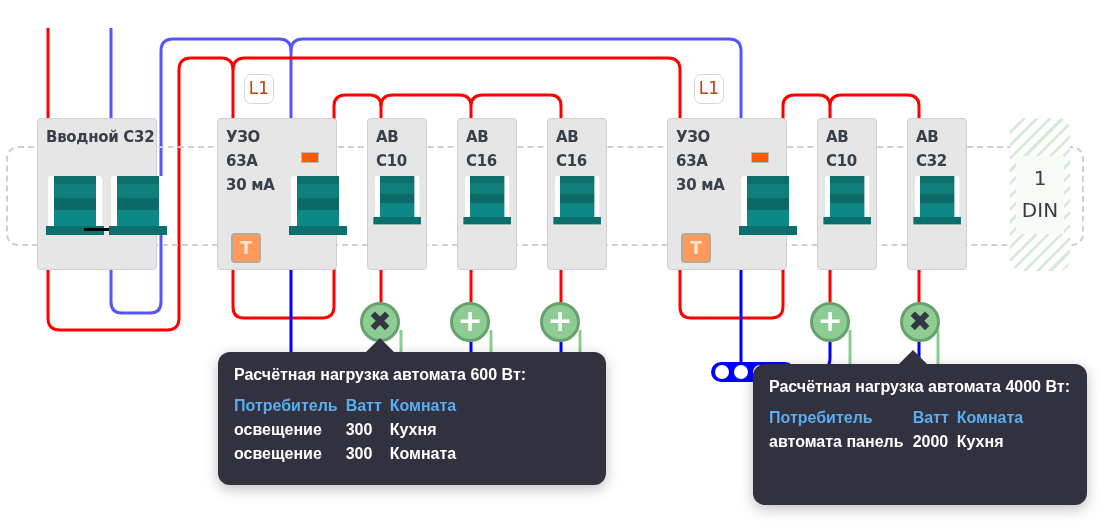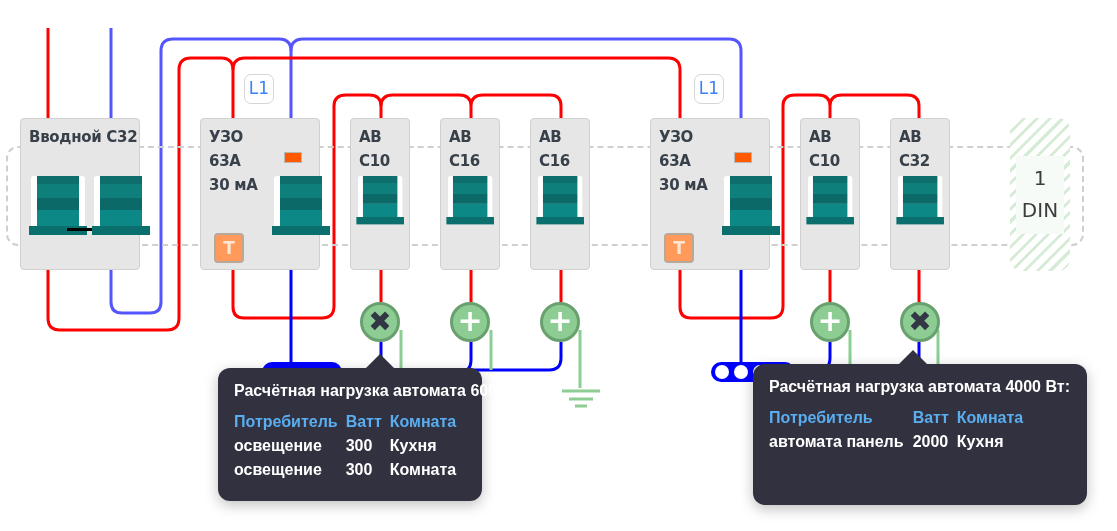--- a/index.html
+++ b/index.html
@@ -2,35 +2,35 @@
 <html><head>
   <meta charset="utf-8">
   <style>
     html, body { margin:0; padding:0; background:#ffffff; }
     body { width:1117px; height:531px; position:relative; overflow:hidden;
       font-family:"DejaVu Sans", sans-serif; }
     #wires { position:absolute; left:0; top:0; width:1117px; height:531px; }
     .rail { position:absolute; left:6px; top:146px; width:1078px; height:100px;
       border:2px dashed #cfcfcf; border-radius:12px; box-sizing:border-box; }
     .module { position:absolute; top:118px; height:152px; background:#e6e6e6;
-      border:1.5px solid #d0d0d0; border-radius:4px; box-sizing:border-box; }
+      border:1.5px solid #d0d0d0; border-radius:4px; box-sizing:border-box;margin-left:17px; }
     .mlabel { position:absolute; left:8px; top:6px; font-family:"DejaVu Sans", sans-serif;
       font-weight:bold; font-size:15px; line-height:24px; color:#38404a; white-space:pre; letter-spacing:-0.3px; }
     .lever { position:absolute; width:58px; height:60px; }
     .lever .bg { position:absolute; left:2px; top:0; width:54px; height:52px; background:#fff; border-radius:3px; }
     .lever .top { position:absolute; left:8px; top:0; width:42px; height:34px;
       background:linear-gradient(#0e6e6c 0 8px, #0f7f7c 8px 22px, #0b6a68 22px 34px); }
     .lever .bot { position:absolute; left:8px; top:34px; width:42px; height:18px; background:#0c8886; }
     .lever .base { position:absolute; left:0; top:50px; width:58px; height:9px; background:#0b6f6d; }
     .indicator { position:absolute; width:16px; height:9px; background:#ff5a00; border:1.5px solid #b9b9b9; box-sizing:content-box; }
     .testbtn { position:absolute; width:30px; height:30px; background:#ff9a5a; border:2px solid #b8a89a;
       border-radius:4px; box-sizing:border-box; color:#ffe5d2; font-weight:bold; font-size:17px;
       text-align:center; line-height:26px; }
     .l1 { position:absolute; top:74px; width:30px; height:30px; border:1.5px solid #d6d6d6; border-radius:7px;
-      box-sizing:border-box; color:#3b82f6; font-size:17px; text-align:center; line-height:27px; background:#fff; }
+      box-sizing:border-box; color:#c2410c; font-size:17px; text-align:center; line-height:27px; background:#fff; }
     .din { position:absolute; left:1010px; top:118px; width:60px; height:153px; border-radius:12px;
       background:repeating-linear-gradient(135deg, #d6ecd7 0 3px, #ffffff 3px 9px); }
     .din .lbl { position:absolute; left:6px; top:38px; width:48px; height:78px; background:#f7fbf7;
       color:#3c3c3c; font-size:20px; line-height:32px; text-align:center; padding-top:6px; box-sizing:border-box; }
     .node { position:absolute; width:40px; height:40px; border-radius:50%; background:#8dcd93;
       border:3px solid #69a06f; box-sizing:border-box; color:#fff; font-weight:bold;
       text-align:center; font-size:30px; line-height:32px; }
     .node.bad { color:#333645; font-size:28px; line-height:33px; }
     .tooltip { position:absolute; background:#31313f; border-radius:12px; color:#fff;
       box-shadow:0 4px 14px rgba(0,0,0,0.25); padding:14px 16px; box-sizing:border-box; }
@@ -184,21 +184,21 @@
     <div>DIN</div>
   </div>
 </div>
 
 <div class="node bad" style="left:360px;top:302px">✖</div>
 <div class="node" style="left:450px;top:302px">+</div>
 <div class="node" style="left:540px;top:302px">+</div>
 <div class="node" style="left:810px;top:302px">+</div>
 <div class="node bad" style="left:900px;top:302px">✖</div>
 
-<div class="tooltip tt1" style="left:218px;top:368px;width:264px;height:133px">
+<div class="tooltip tt1" style="left:218px;top:352px;width:388px;height:133px">
   <div class="title">Расчётная нагрузка автомата 600 Вт:</div>
   <table>
     <tbody>
         <tr>
       <th>Потребитель</th>
       <th>Ватт</th>
       <th>Комната</th>
     </tr>
     <tr>
       <td>освещение</td>

